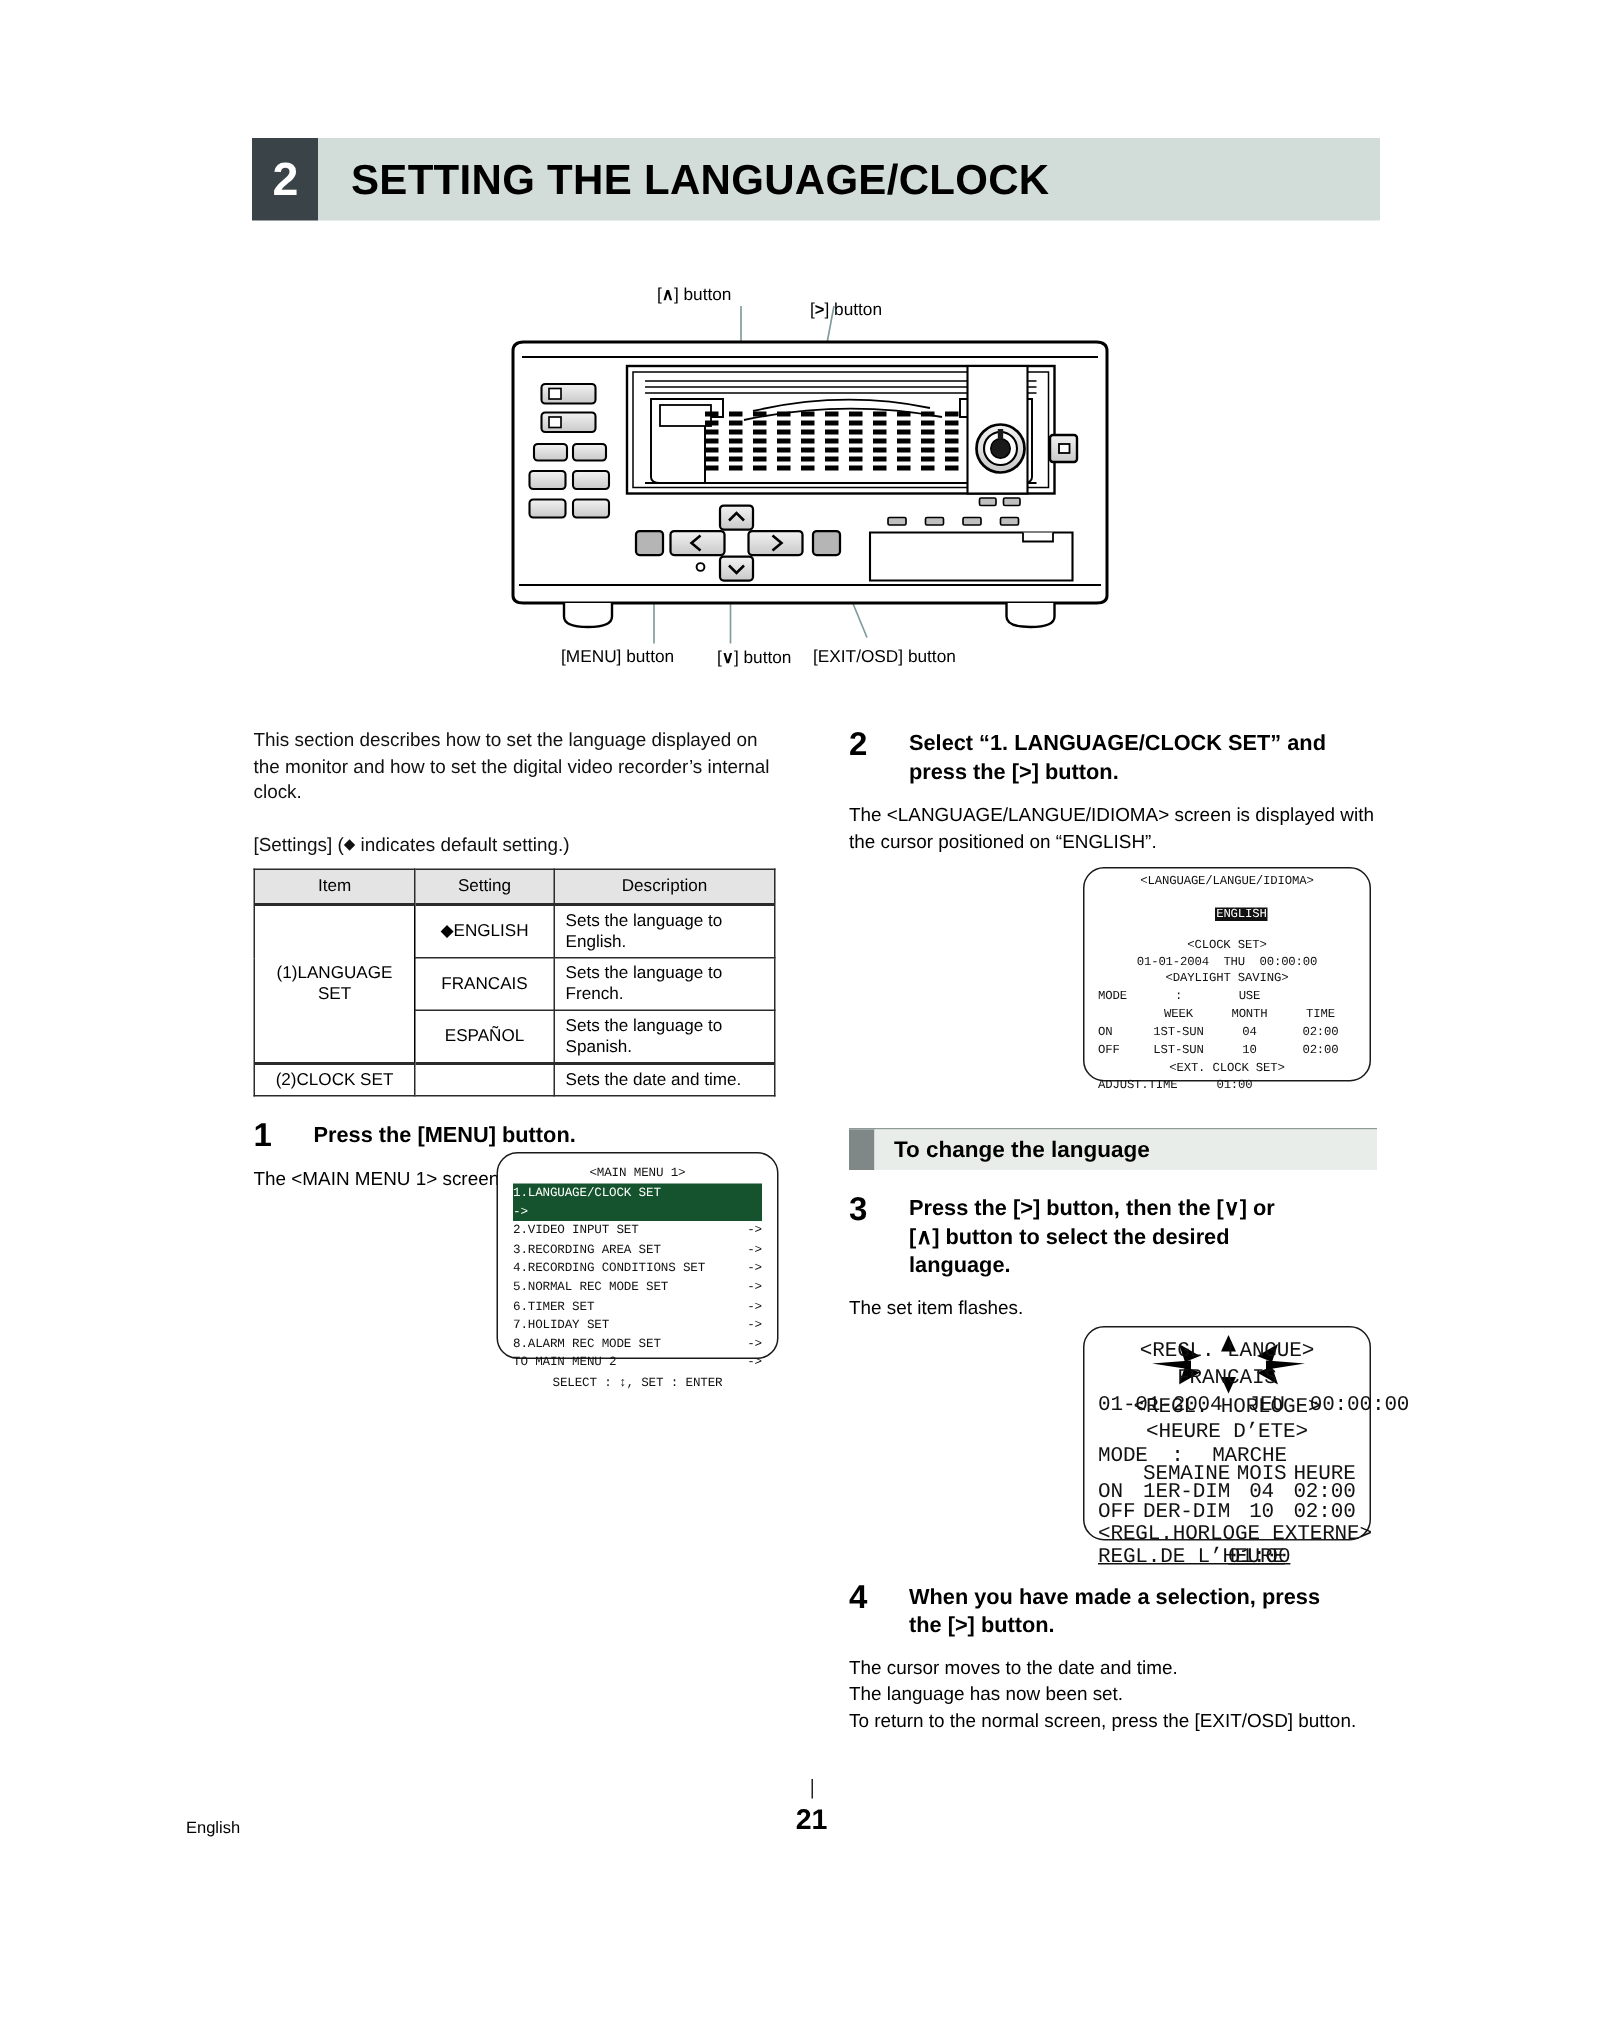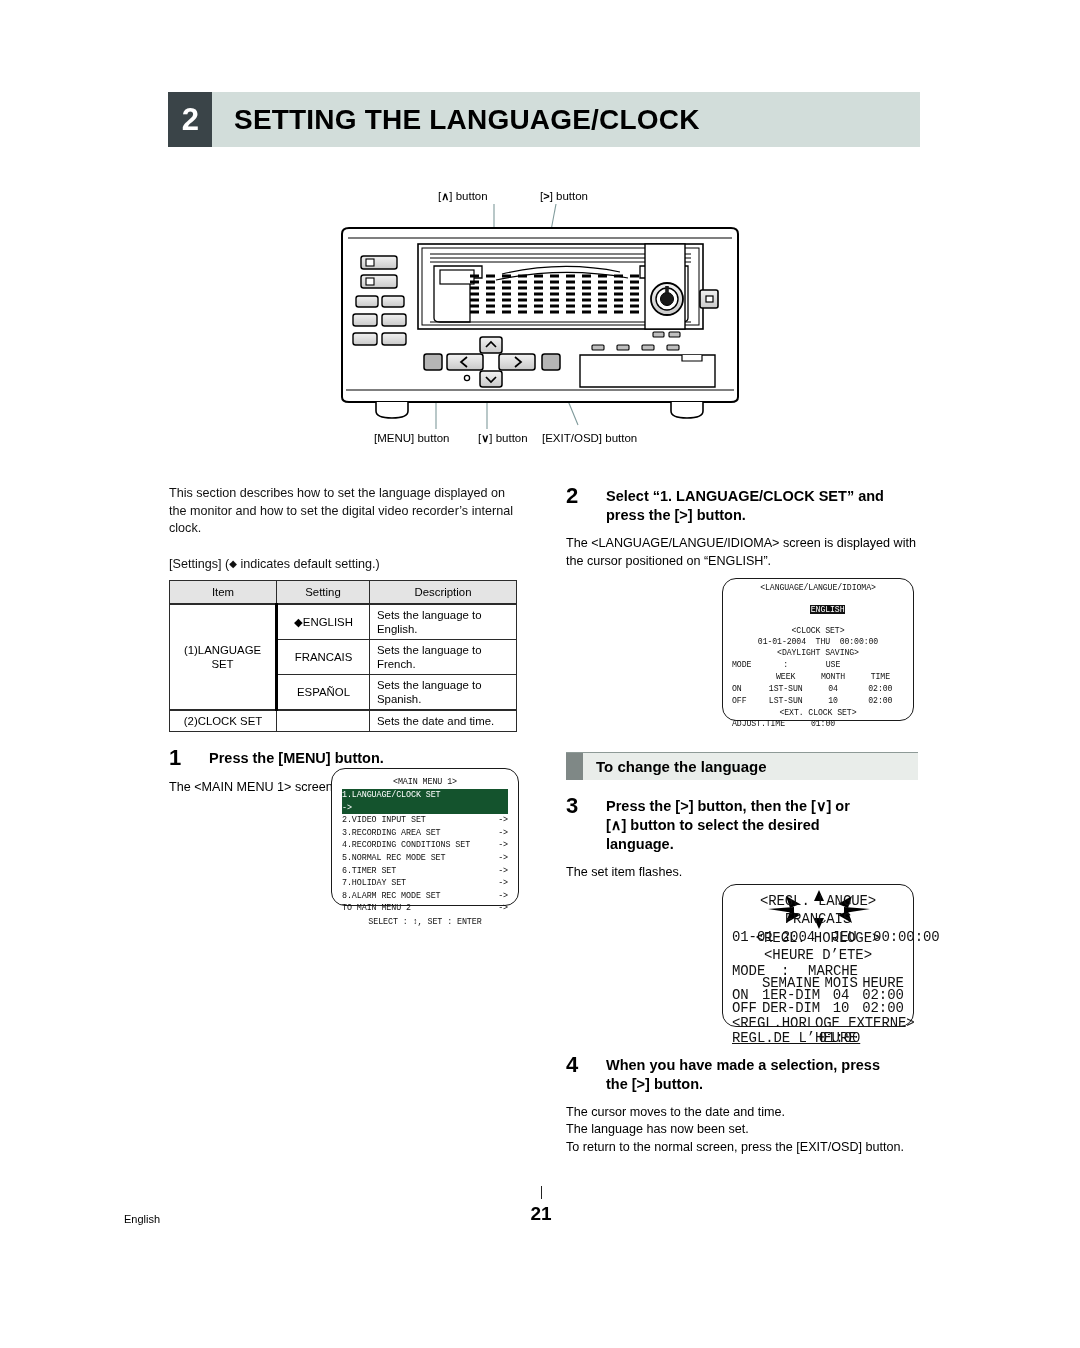--- a/index.html
+++ b/index.html
@@ -93,21 +93,21 @@
   .settings-table thead th {
     background: #e4e4e4;
     border-bottom: 2px solid #2b2b2b;
     padding: 4px 5px;
   }
   .settings-table td.desc {
     text-align: left;
     padding-left: 7px;
   }
   .settings-table td.item-cell {
-    border-right: 3px solid #000000;
+    border-right: 1px solid #000000;
     margin-top: 33px;
   }
   .settings-table tr.thick-top td { border-top: 2px solid #2b2b2b; }
   .diamond { font-size: 10px; vertical-align: 1px; }
 
   
   .step {
     display: flex;
     align-items: flex-start;
     margin-top: 15px;
@@ -243,21 +243,21 @@
   <div class="chapter-bar">
     <span class="chapter-title">SETTING THE LANGUAGE/CLOCK</span>
   </div>
 </div>
 
 <div id="device-figure">
 
   <div class="callout-text" style="left:108px; top:8px;">
     [<span class="cb">∧</span>]&nbsp;<span>button</span>
   </div>
-  <div class="callout-text" style="left:210px; top:8px;text-align:right;">
+  <div class="callout-text" style="left:210px; top:19px;text-align:right;">
     [<span class="cb">&gt;</span>]&nbsp;<span>button</span>
   </div>
 
   <div class="callout-text" style="left:44px; top:250px;">[MENU] button</div>
   <div class="callout-text" style="left:148px; top:250px;">
     [<span class="cb">∨</span>]&nbsp;<span>button</span>
   </div>
   <div class="callout-text" style="left:212px; top:250px;">[EXIT/OSD] button</div>
 
   <svg width="420" height="272" viewBox="0 0 420 272" style="position:absolute;left:0;top:0;">

